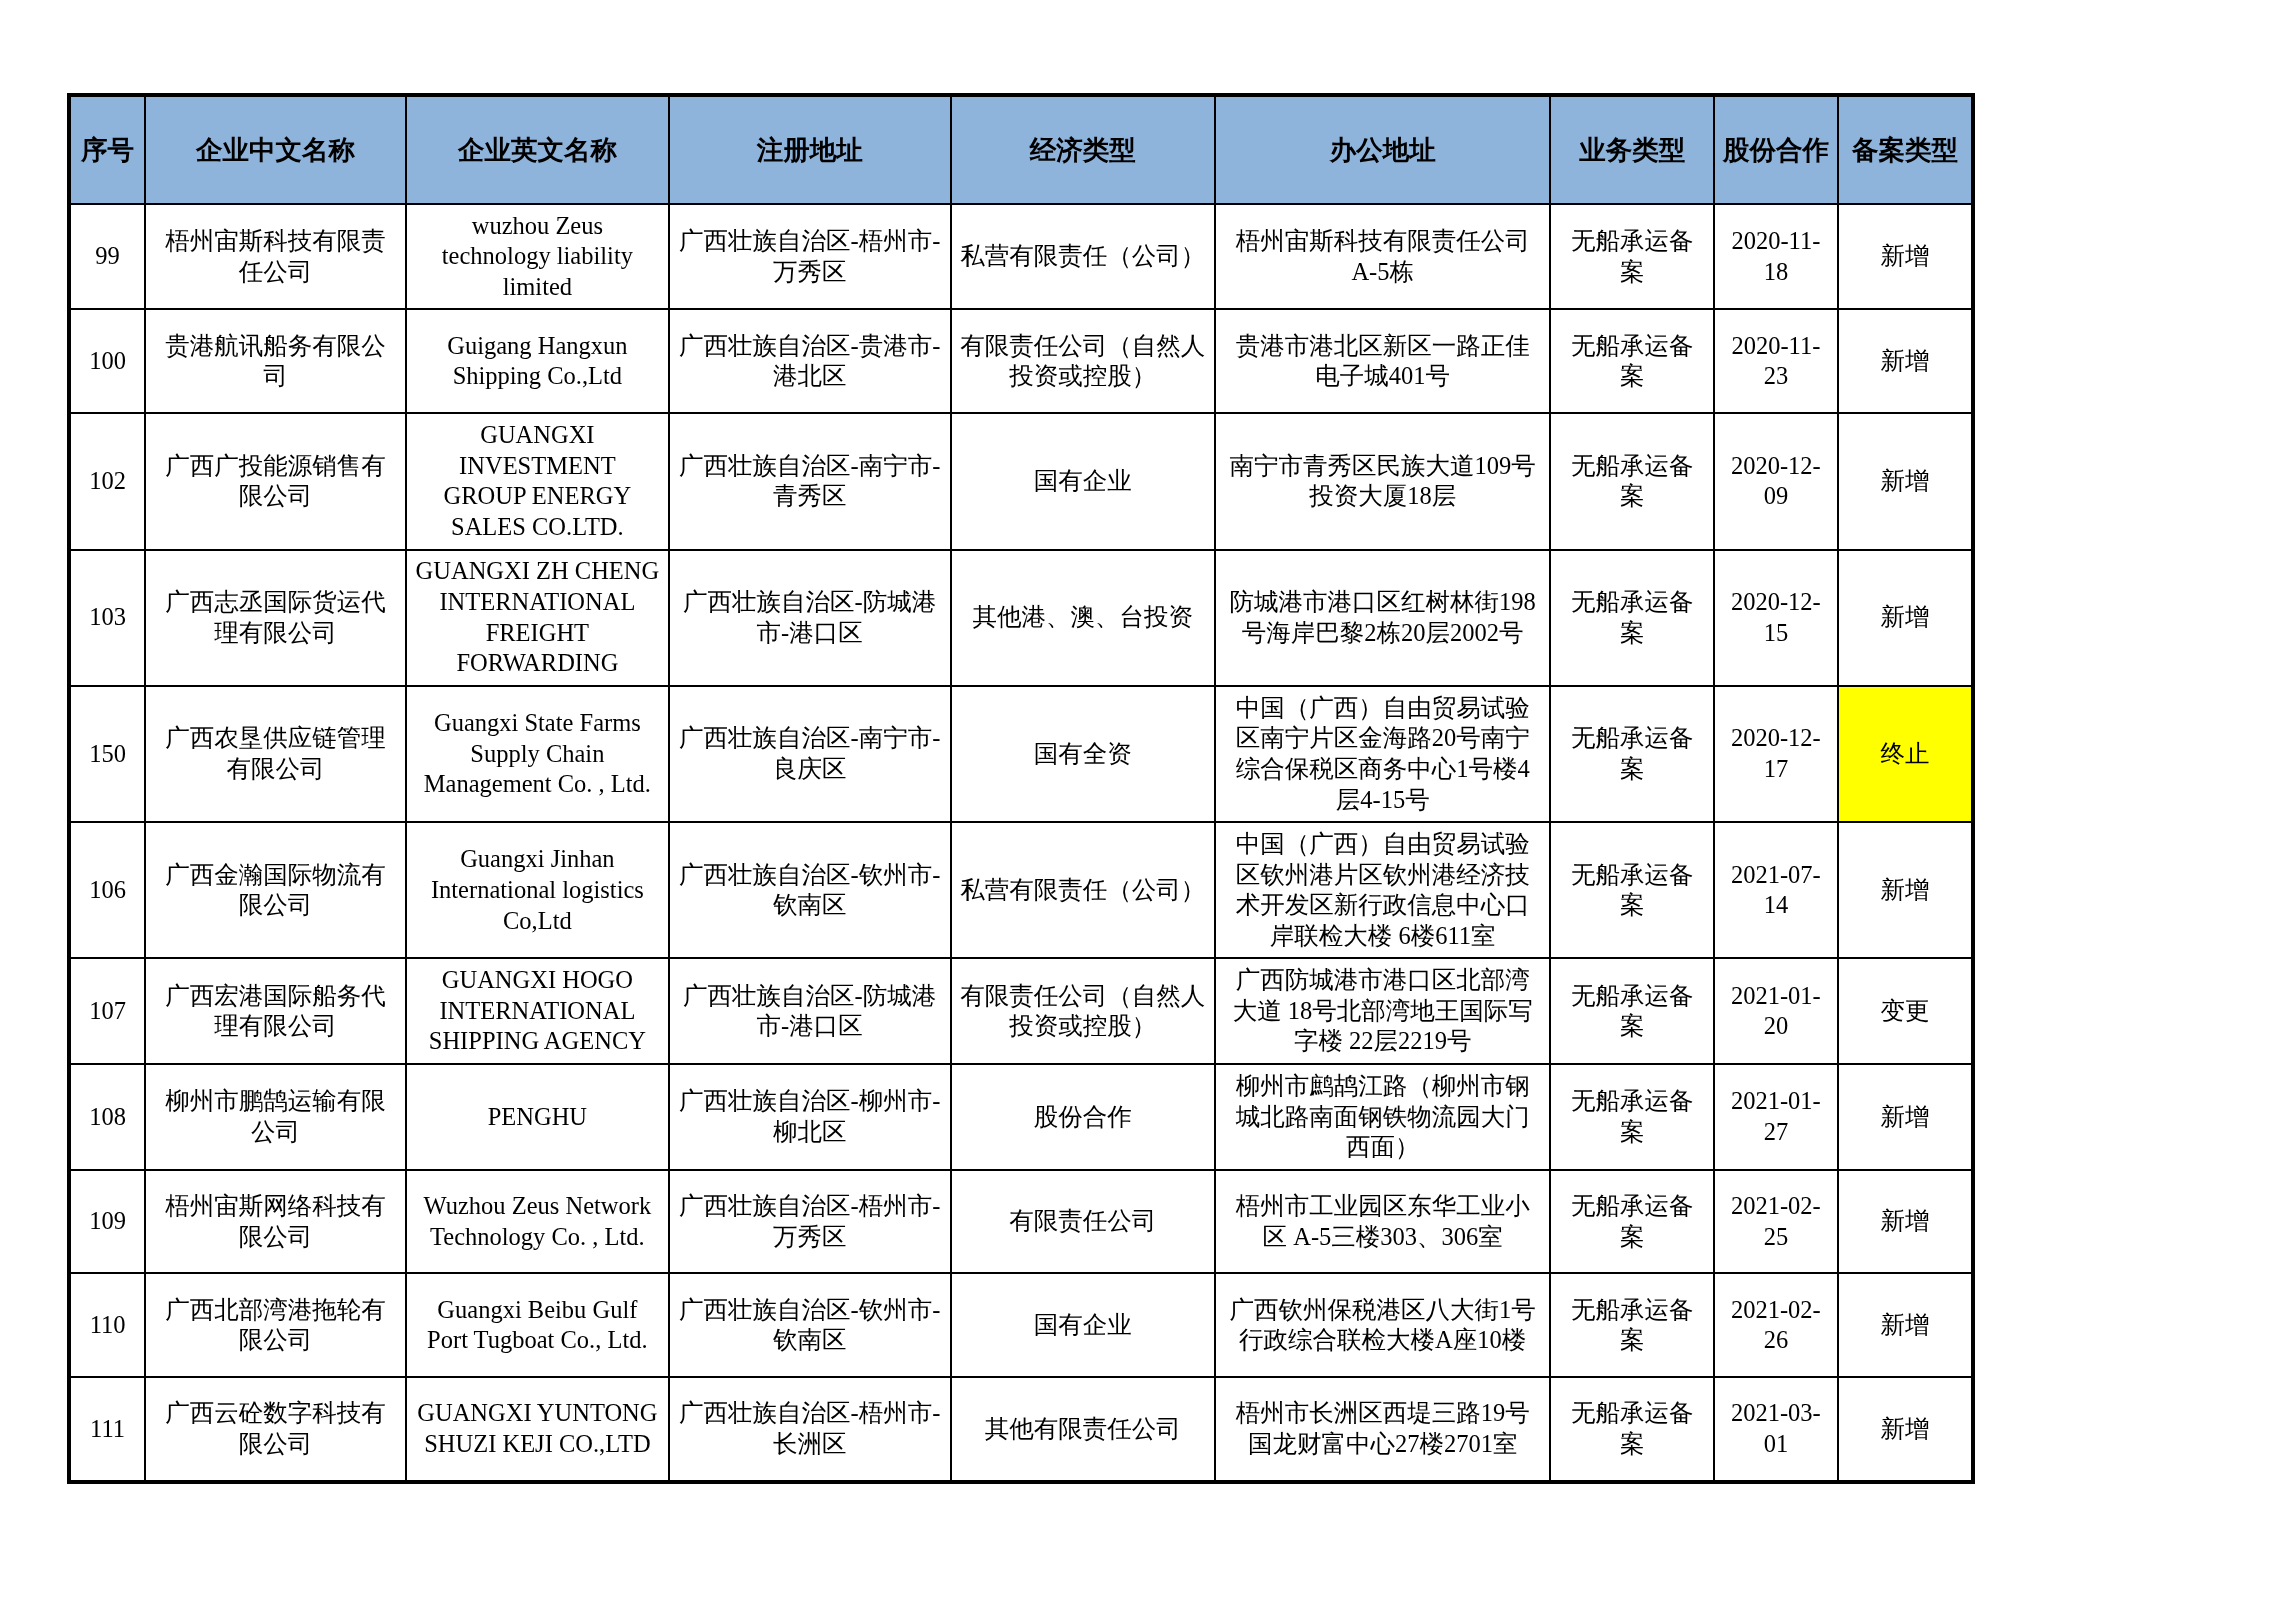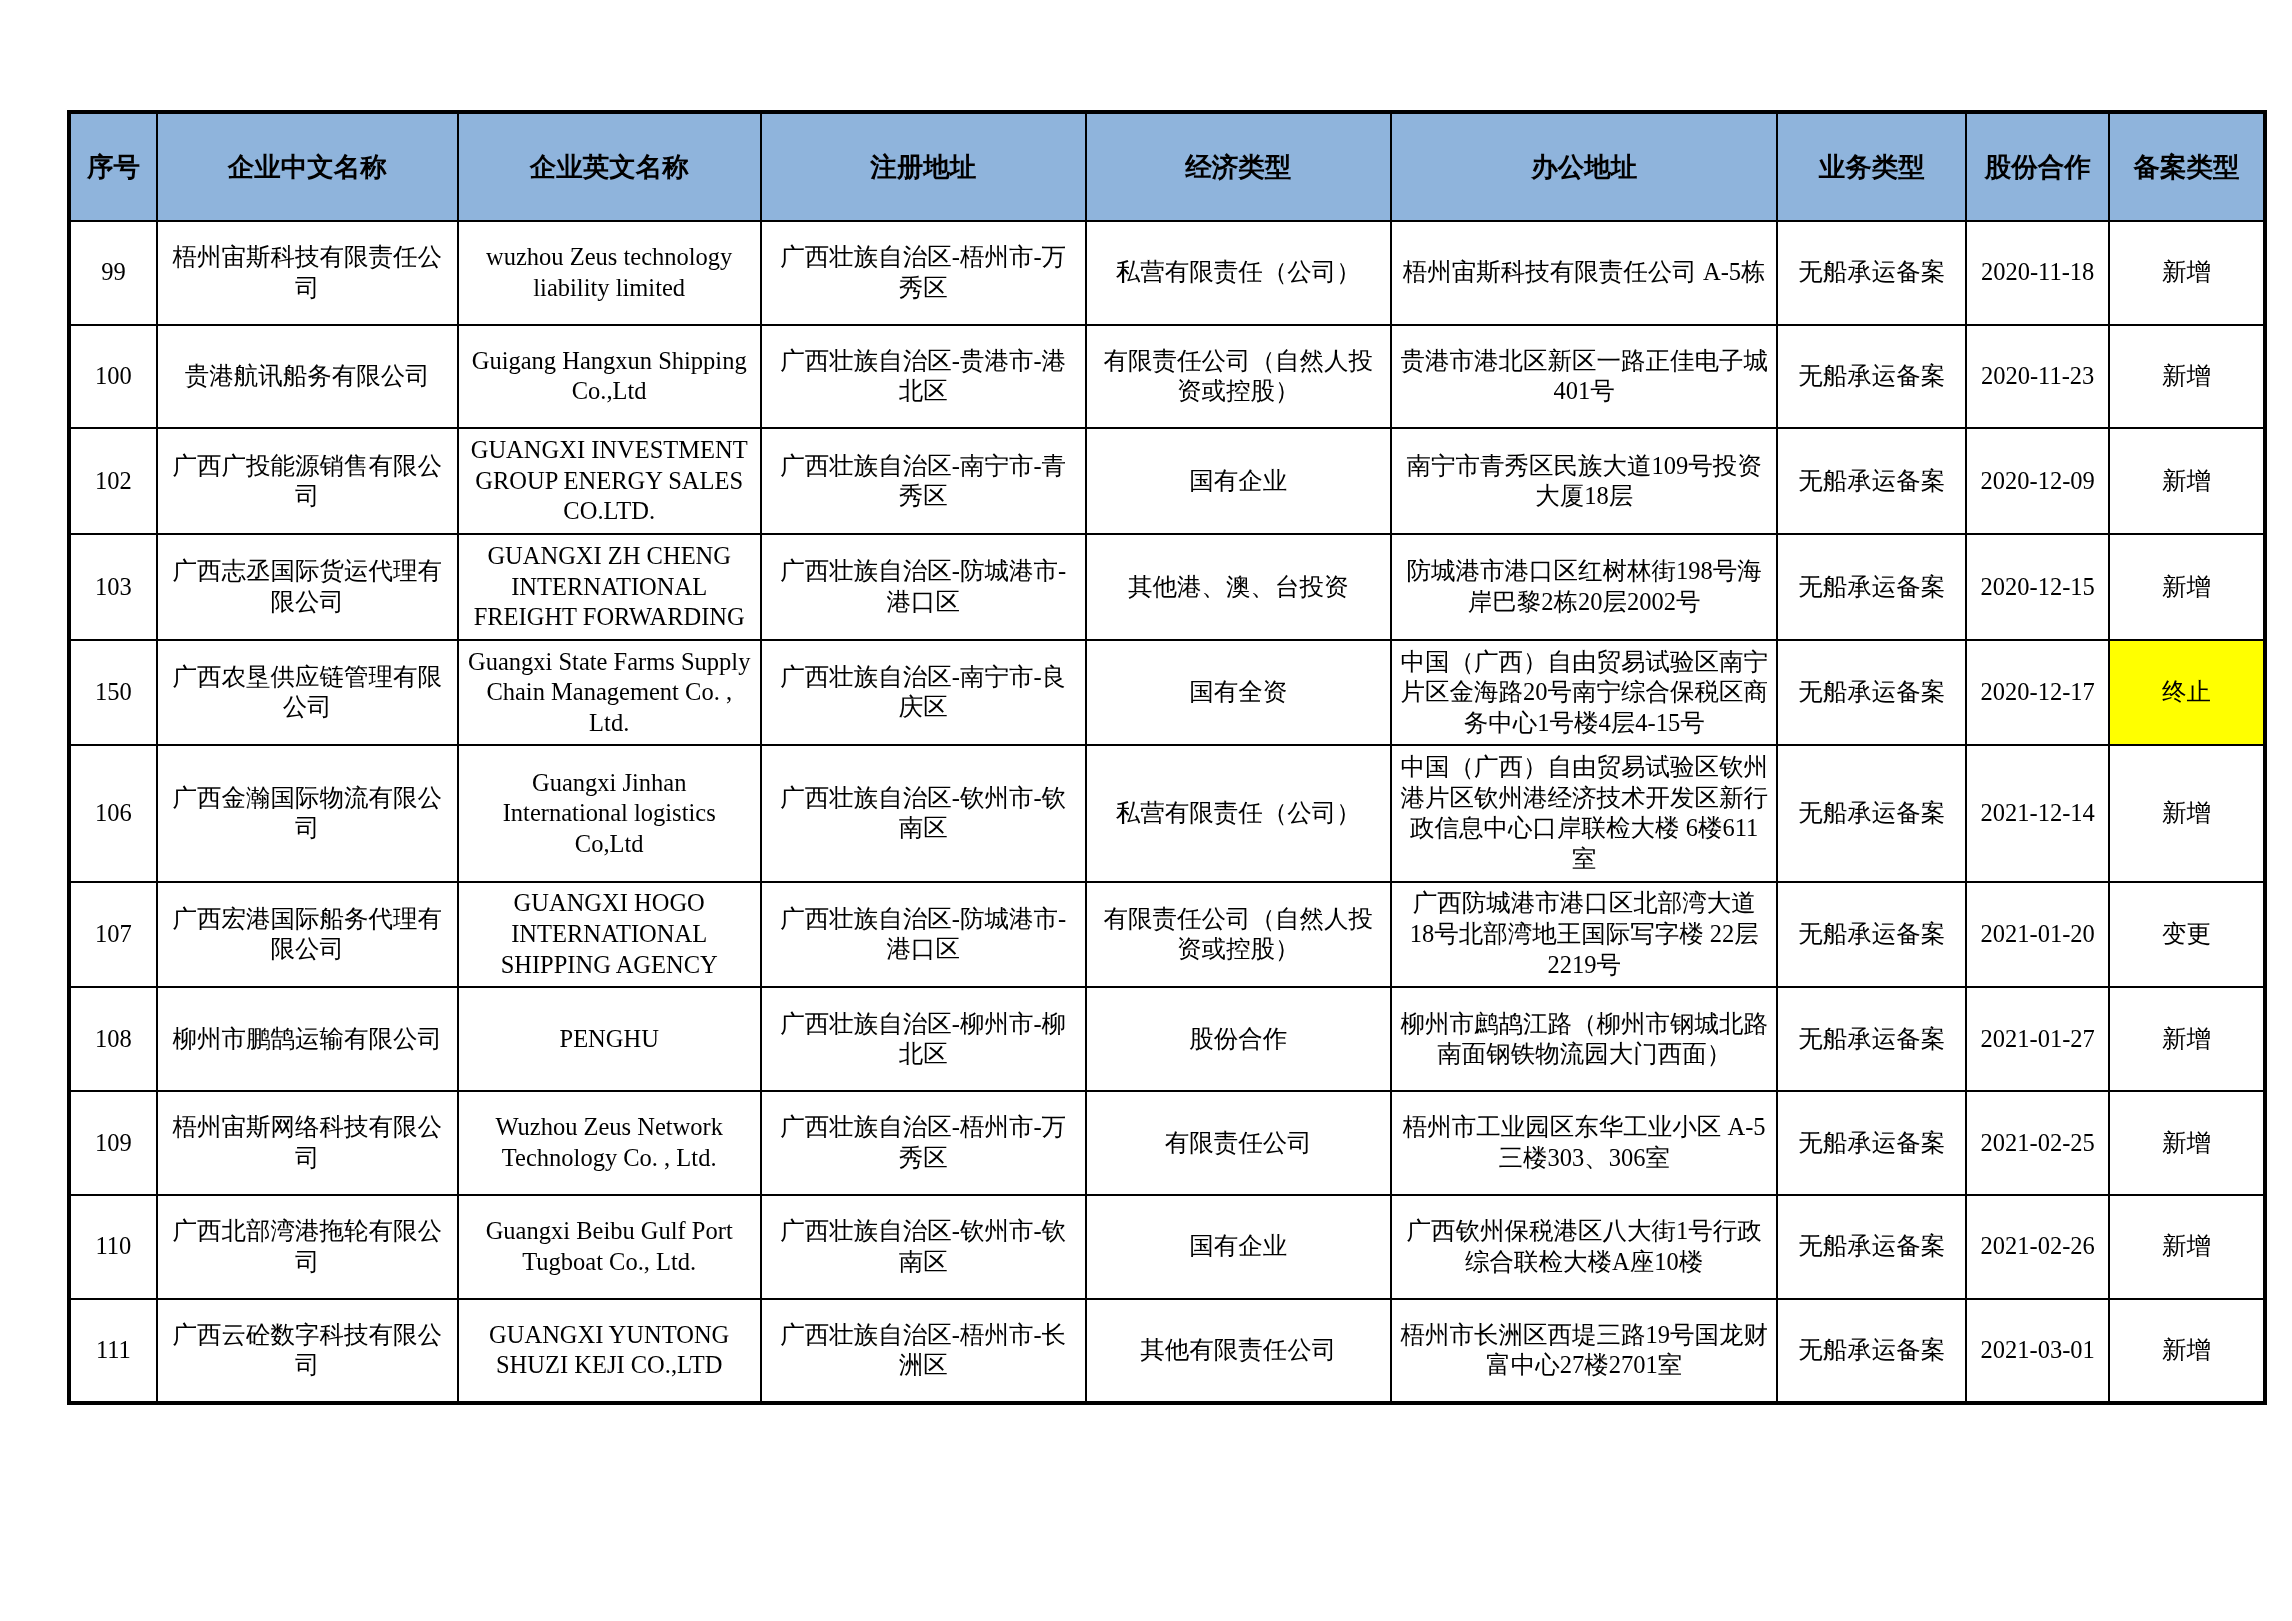--- a/index.html
+++ b/index.html
@@ -9,22 +9,22 @@
   }
   body {
     width: 2293px;
     height: 1621px;
     position: relative;
     font-family: "Liberation Serif", "DejaVu Serif", serif;
   }
   .page-table {
     position: absolute;
     left: 67px;
-    top: 110px;
-    width: 2200px;
+    top: 93px;
+    width: 1908px;
     border-collapse: collapse;
     table-layout: fixed;
     border: 4.9px solid #000;
   }
   .page-table th,
   .page-table td {
     border: 2.9px solid #000;
     text-align: center;
     vertical-align: middle;
     padding: 5.9px 7.8px;
@@ -134,21 +134,21 @@
         <td class="highlight">终止</td>
       </tr>
       <tr>
         <td>106</td>
         <td>广西金瀚国际物流有限公司</td>
         <td>Guangxi Jinhan International logistics Co,Ltd</td>
         <td>广西壮族自治区-钦州市-钦南区</td>
         <td>私营有限责任（公司）</td>
         <td>中国（广西）自由贸易试验区钦州港片区钦州港经济技术开发区新行政信息中心口岸联检大楼 6楼611室</td>
         <td>无船承运备案</td>
-        <td>2021-12-14</td>
+        <td>2021-07-14</td>
         <td>新增</td>
       </tr>
       <tr>
         <td>107</td>
         <td>广西宏港国际船务代理有限公司</td>
         <td>GUANGXI  HOGO INTERNATIONAL SHIPPING AGENCY</td>
         <td>广西壮族自治区-防城港市-港口区</td>
         <td>有限责任公司（自然人投资或控股）</td>
         <td>广西防城港市港口区北部湾大道 18号北部湾地王国际写字楼 22层2219号</td>
         <td>无船承运备案</td>

